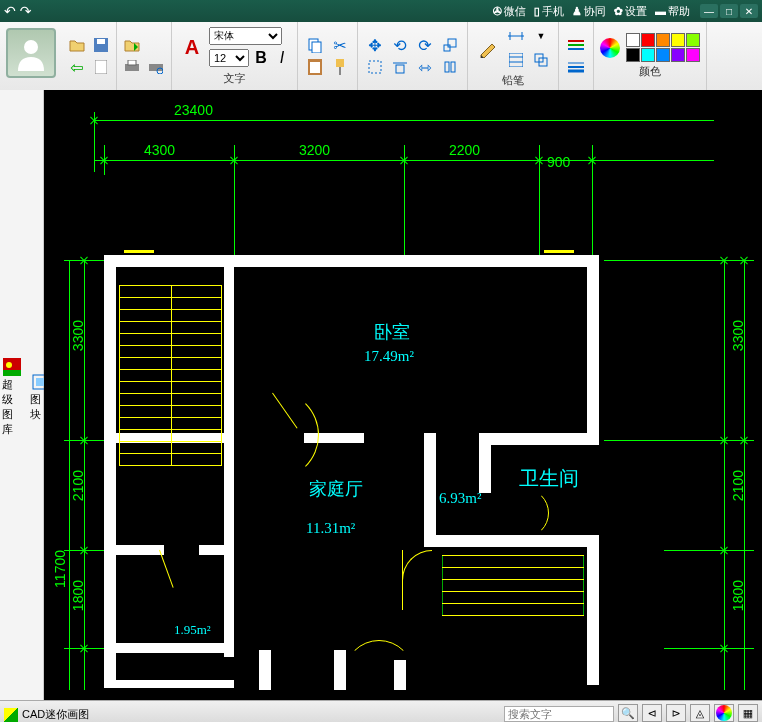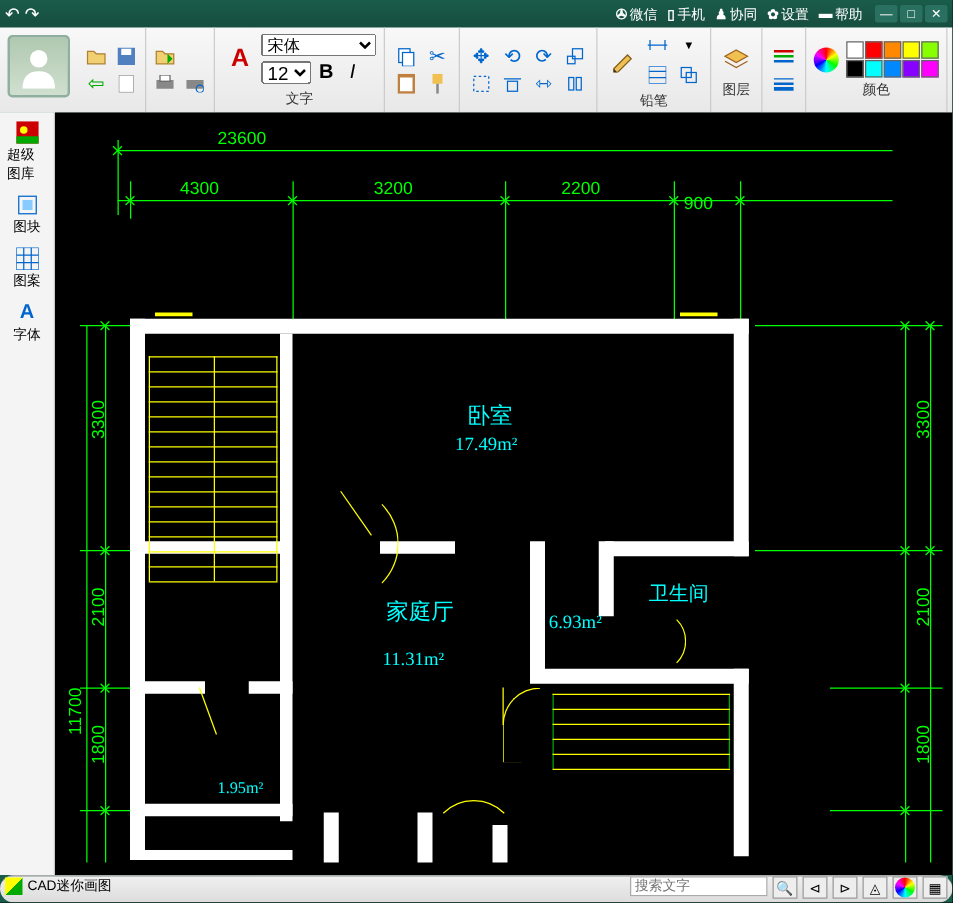--- a/index.html
+++ b/index.html
@@ -16,36 +16,36 @@
 
 
 .quickrow { height: 68px; background: linear-gradient(#f8f8f8,#e8e8e8); display: flex; }
 .avatar { width: 50px; height: 50px; margin: 6px; border: 2px solid #8faf9f; border-radius: 4px; background: linear-gradient(#b0c8b0,#d0e0d0); display: flex; align-items: center; justify-content: center; }
 .avatar svg { width: 36px; height: 36px; }
 .tgroup { display: flex; flex-direction: column; align-items: center; border-right: 1px solid #ccc; padding: 0 6px; justify-content: center; }
 .tgroup .row { display: flex; gap: 3px; align-items: center; }
 .tgroup .label { font-size: 11px; color: #333; margin-top: 2px; }
 .tbtn { width: 22px; height: 22px; display: flex; align-items: center; justify-content: center; cursor: pointer; border-radius: 2px; }
 .bigbtn { width: 28px; height: 28px; font-size: 20px; }
-select.font { font-size: 13px; width: 92px; height: 18px; }
-select.size { font-size: 15px; width: 40px; height: 18px; }
+select.font { font-size: 10px; width: 73px; height: 18px; }
+select.size { font-size: 11px; width: 40px; height: 18px; }
 
 
 .qcol { display: flex; flex-direction: column; justify-content: center; gap: 2px; padding: 0 4px; border-right: 1px solid #ccc; }
 .qrow { display: flex; gap: 2px; }
 .qbtn { width: 22px; height: 20px; display: flex; align-items: center; justify-content: center; cursor: pointer; }
 
 
 .swatches { display: grid; grid-template-columns: repeat(5,14px); grid-auto-rows: 14px; gap: 1px; }
 .sw { width: 14px; height: 14px; cursor: pointer; border: 1px solid #666; }
 .cwheel { width: 20px; height: 20px; border-radius: 50%; background: conic-gradient(red,yellow,lime,cyan,blue,magenta,red); cursor: pointer; }
 
 
 .main { flex: 1; display: flex; background: #fff; }
-.sidepanel { width: 44px; background: #f4f4f4; border-right: 1px solid #ccc; display: flex; flex-direction: column; align-items: center; padding-top: 4px; gap: 4px; }
+.sidepanel { width: 44px; background: #f4f4f4; border-right: 1px solid #ccc; display: flex; flex-direction: row; align-items: center; padding-top: 4px; gap: 4px; }
 .sidebtn { width: 36px; display: flex; flex-direction: column; align-items: center; cursor: pointer; padding: 2px; font-size: 11px; }
 .sidebtn .ic { width: 20px; height: 20px; display: flex; align-items: center; justify-content: center; }
 
 .canvas { flex: 1; background: #000; position: relative; overflow: hidden; }
 .dim { position: absolute; color: #0f0; font-size: 14px; font-family: Arial; }
 .dim-line { position: absolute; background: #0f0; }
 .dim-tick { position: absolute; width: 1px; background: #0f0; }
 .dim-x { position: absolute; width: 8px; height: 8px; }
 .dim-x::before,.dim-x::after { content:''; position:absolute; width:10px; height:1px; background:#0f0; top:4px; left:-1px; }
 .dim-x::before { transform: rotate(45deg); }
@@ -54,21 +54,21 @@
 .wall { position: absolute; background: #fff; }
 .room-label { position: absolute; color: #0ff; font-size: 18px; text-align: center; font-family: "KaiTi","STKaiti",serif; }
 .room-area { position: absolute; color: #0ff; font-size: 15px; font-family: "KaiTi","STKaiti",serif; }
 .stairs { position: absolute; }
 .stairs .step { position: absolute; height: 1px; background: #ff0; width: 100%; }
 .stairs .rail { position: absolute; width: 1px; background: #ff0; height: 100%; }
 .door-arc { position: absolute; border: 1px solid #ff0; border-radius: 50%; }
 .vdim { position: absolute; color: #0f0; font-size: 14px; writing-mode: vertical-rl; transform: rotate(180deg); font-family: Arial; }
 
 
-.statusbar { height: 22px; background: linear-gradient(#f0f0f0,#dcdcdc); border-top: 1px solid #aaa; display: flex; align-items: flex-start; font-size: 11px; padding: 0 4px; gap: 4px; border-radius: 11px; }
+.statusbar { height: 22px; background: linear-gradient(#f0f0f0,#dcdcdc); border-top: 1px solid #aaa; display: flex; align-items: flex-end; font-size: 11px; padding: 0 4px; gap: 4px; }
 .statusbar .appname { display: flex; align-items: center; gap: 4px; }
 .statusbar .spacer { flex: 1; }
 .statusbar input { width: 110px; height: 16px; font-size: 11px; border: 1px solid #aaa; padding: 0 3px; }
 .sbtn { width: 20px; height: 18px; border: 1px solid #999; background: #eee; display: flex; align-items: center; justify-content: center; cursor: pointer; font-size: 11px; }
 .cwheel-sm { width: 16px; height: 16px; border-radius: 50%; background: conic-gradient(red,yellow,lime,cyan,blue,magenta,red); }
 .applogo { width: 14px; height: 14px; background: linear-gradient(135deg,#ff0 50%,#0a0 50%); }
 </style>
 </head>
 <body>
 
@@ -272,29 +272,20 @@
                 <rect x="1" y="1" width="8" height="8" fill="none" stroke="#06c"></rect>
                 <rect x="5" y="5" width="8" height="8" fill="none" stroke="#06c"></rect>
               </svg>
             </div>
         </div>
       </div>
     </div>
     <div class="label">铅笔</div>
   </div>
 
-  <div class="tgroup">
-    <div class="tbtn bigbtn">
-        <svg width="22" height="20">
-          <path d="M11 2 L20 7 L11 12 L2 7 Z" fill="#f0c050" stroke="#a06020"></path>
-          <path d="M2 11 L11 16 L20 11" fill="none" stroke="#a06020"></path>
-        </svg>
-      </div>
-    <div class="label">图层</div>
-  </div>
 
   <div class="tgroup">
     <div class="row">
       <div class="tbtn">
           <svg width="16" height="14">
             <line x1="0" y1="3" x2="16" y2="3" stroke="#c00" stroke-width="2"></line>
             <line x1="0" y1="7" x2="16" y2="7" stroke="#0a0" stroke-width="2"></line>
             <line x1="0" y1="11" x2="16" y2="11" stroke="#06c" stroke-width="2"></line>
           </svg>
         </div>
@@ -365,21 +356,21 @@
     </div>
     <div class="sidebtn">
       <div class="ic" style="color:#06c;font-weight:bold;font-size:16px">A</div>
       <span>字体</span>
     </div>
   </div>
 
   <div class="canvas">
 
     <div class="dim-line" style="left:50px;top:30px;width:620px;height:1px"></div>
-    <div class="dim" style="left:130px;top:12px">23600</div>
+    <div class="dim" style="left:130px;top:12px">23400</div>
     <div class="dim-tick" style="left:50px;top:22px;height:60px"></div>
     <div class="dim-x" style="left:46px;top:26px"></div>
 
     <div class="dim-line" style="left:50px;top:70px;width:620px;height:1px"></div>
     <div class="dim-tick" style="left:60px;top:55px;height:30px"></div>
       <div class="dim-x" style="left:56px;top:66px"></div>
     <div class="dim-tick" style="left:190px;top:55px;height:120px"></div>
       <div class="dim-x" style="left:186px;top:66px"></div>
     <div class="dim-tick" style="left:360px;top:55px;height:120px"></div>
       <div class="dim-x" style="left:356px;top:66px"></div>
@@ -442,21 +433,21 @@
     <div class="wall" style="left:350px;top:570px;width:12px;height:30px"></div>
     <div class="wall" style="left:60px;top:590px;width:130px;height:8px"></div>
 
     <div class="wall" style="left:80px;top:160px;width:30px;height:3px;background:#ff0"></div>
     <div class="wall" style="left:500px;top:160px;width:30px;height:3px;background:#ff0"></div>
 
     <div class="room-label" style="left:330px;top:230px">卧室</div>
     <div class="room-area" style="left:320px;top:258px">17.49m²</div>
     <div class="room-label" style="left:265px;top:387px">家庭厅</div>
     <div class="room-area" style="left:262px;top:430px">11.31m²</div>
-    <div class="room-label" style="left:475px;top:375px;font-size:16px">卫生间</div>
+    <div class="room-label" style="left:475px;top:375px;font-size:20px">卫生间</div>
     <div class="room-area" style="left:395px;top:400px">6.93m²</div>
     <div class="room-area" style="left:130px;top:532px;font-size:13px">1.95m²</div>
 
     <div class="stairs" style="left:75px;top:195px;width:103px;height:180px">
       <div class="rail" style="left:0"></div>
         <div class="rail" style="right:0"></div>
         <div class="rail" style="left:50%"></div>
     <div class="step" style="top: 0px;"></div>
         <div class="step" style="top: 12px;"></div>
         <div class="step" style="top: 24px;"></div>

